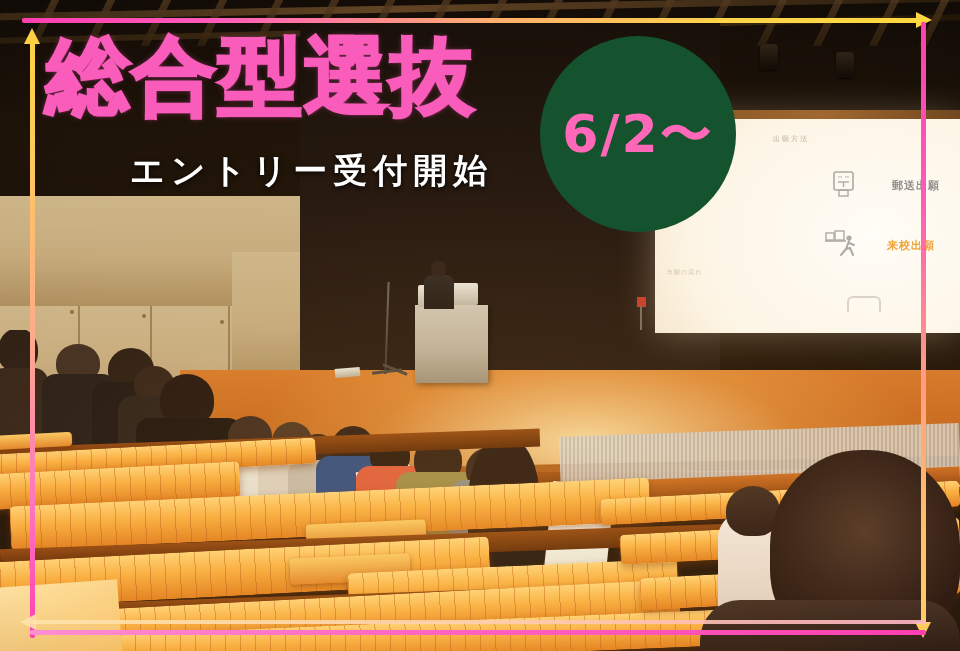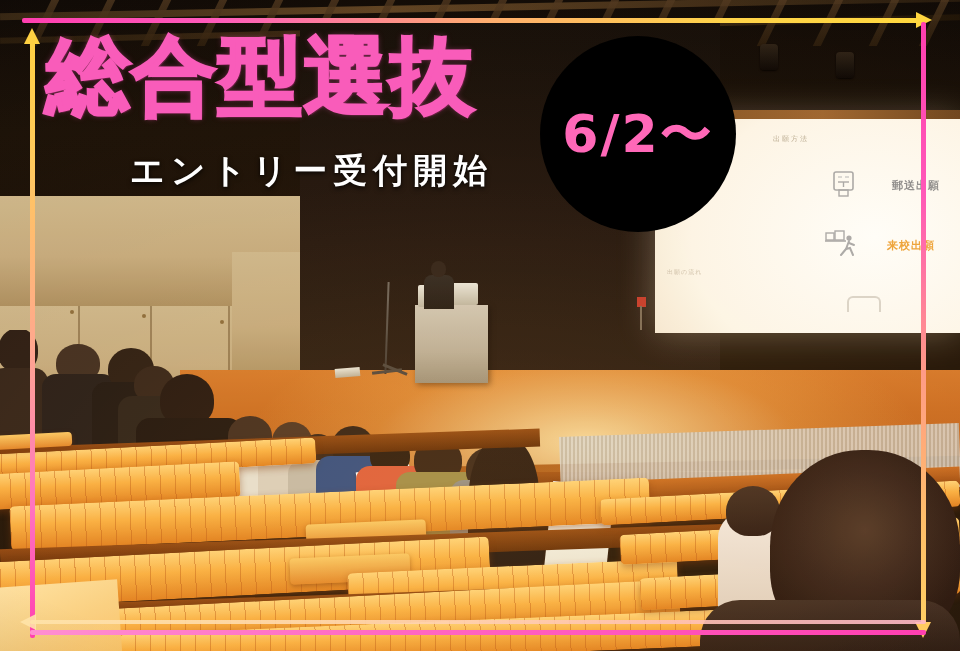--- a/index.html
+++ b/index.html
@@ -307,21 +307,21 @@
     font-size:34px;font-weight:bold;letter-spacing:6px;
     color:#ffffff;
     text-shadow:0 2px 5px rgba(0,0,0,.7), 0 0 2px rgba(0,0,0,.5);
     white-space:nowrap;
   }
 
   
   .badge{
     position:absolute;left:540px;top:36px;width:196px;height:196px;
     border-radius:50%;
-    background:#000000;
+    background:#14532d;
     display:flex;flex-direction:column;
     align-items:center;justify-content:center;
     gap:12px;
   }
   .badge .d1{
     font-family:"DejaVu Sans","Liberation Sans",sans-serif;
     font-size:52px;font-weight:bold;color:#ff68b8;line-height:1;
     letter-spacing:2px;
   }
   .badge .d2{

